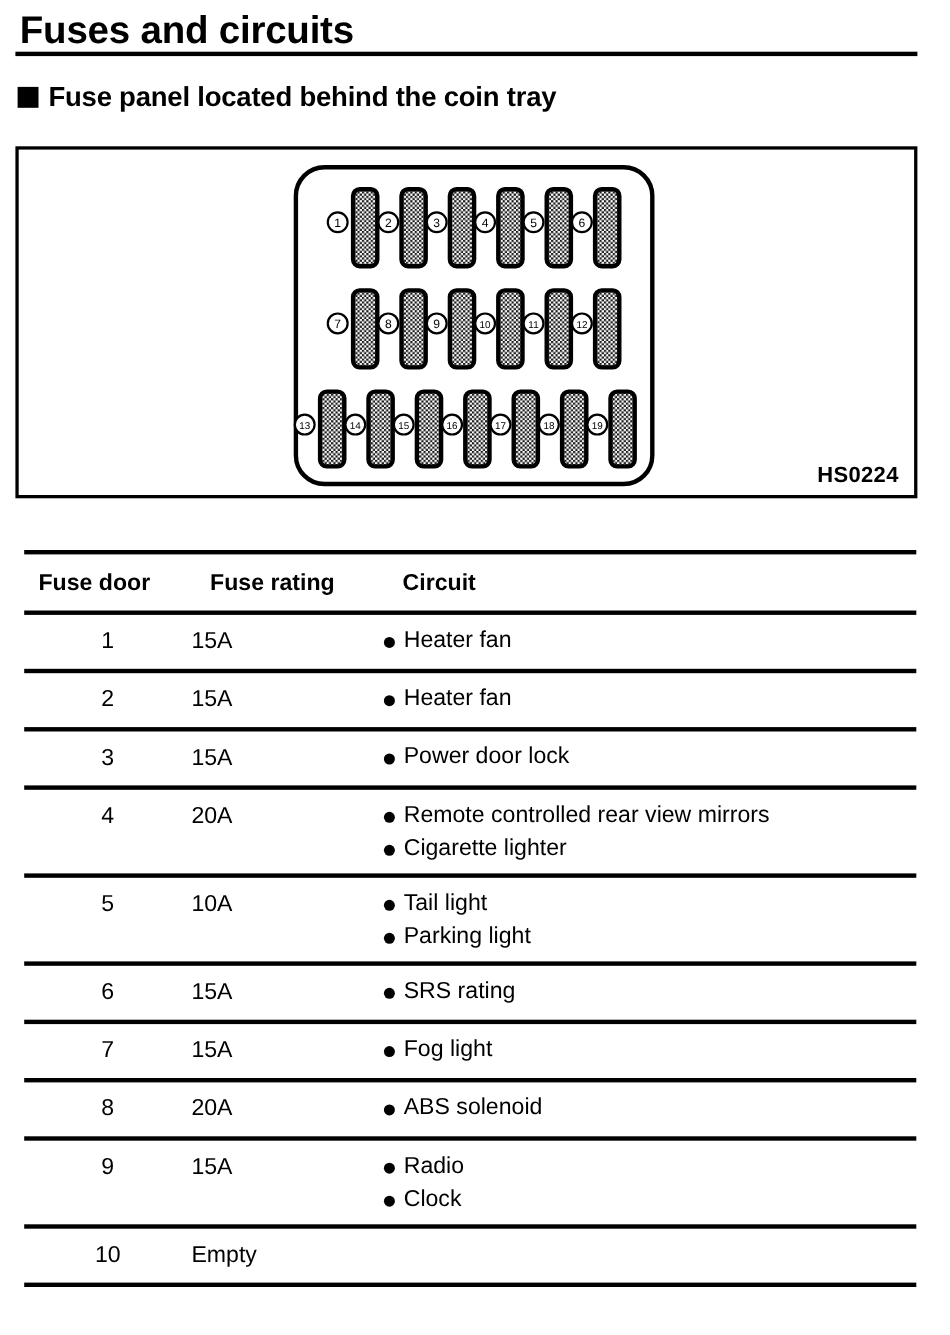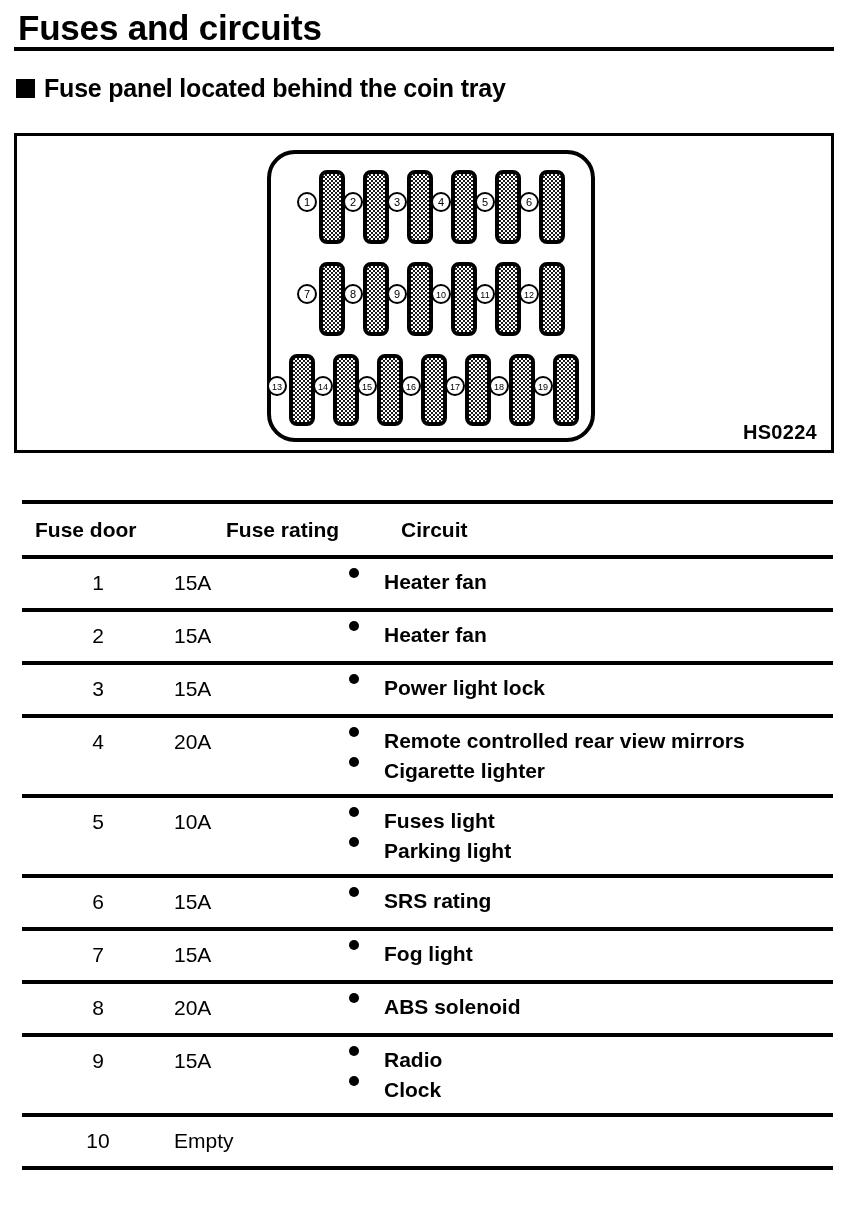--- a/index.html
+++ b/index.html
@@ -130,30 +130,29 @@
     padding-left: 12px;
   }
   .trow.header .col-panel,
   .trow.header .col-rating,
   .trow.header .col-circuit {
     font-weight: bold;
     font-size: 21px;
     text-align: left;
   }
   .trow.header .col-panel { padding-left: 13px; }
-  .trow.header .col-rating { padding-left: 4px; margin-left: 35px; }
+  .trow.header .col-rating { padding-left: 4px; }
   .trow.header .col-circuit { padding-left: 12px; }
 
   .circuit-item {
     display: flex;
-    align-items: flex-start;
-    gap: 25px;
+    align-items: flex-end;
+    gap: 8px;
     line-height: 1.0;
     margin-bottom: 9px;
-    font-weight: bold;
   }
   .circuit-item:last-child { margin-bottom: 0; }
   .cbullet {
     width: 10px;
     height: 10px;
     border-radius: 50%;
     background: #000;
     flex: none;
     position: relative;
     top: -3px;
@@ -298,21 +297,21 @@
           </div>
         </div>
       </div>
       <div class="rule"></div>
       <div class="trow body">
         <div class="col-panel">3</div>
         <div class="col-rating">15A</div>
         <div class="col-circuit">
           <div class="circuit-item">
             <span class="cbullet"></span>
-            <span class="ctext">Power light lock</span>
+            <span class="ctext">Power door lock</span>
           </div>
         </div>
       </div>
       <div class="rule"></div>
       <div class="trow body">
         <div class="col-panel">4</div>
         <div class="col-rating">20A</div>
         <div class="col-circuit">
           <div class="circuit-item">
             <span class="cbullet"></span>
@@ -324,21 +323,21 @@
           </div>
         </div>
       </div>
       <div class="rule"></div>
       <div class="trow body">
         <div class="col-panel">5</div>
         <div class="col-rating">10A</div>
         <div class="col-circuit">
           <div class="circuit-item">
             <span class="cbullet"></span>
-            <span class="ctext">Fuses light</span>
+            <span class="ctext">Tail light</span>
           </div>
           <div class="circuit-item">
             <span class="cbullet"></span>
             <span class="ctext">Parking light</span>
           </div>
         </div>
       </div>
       <div class="rule"></div>
       <div class="trow body">
         <div class="col-panel">6</div>

